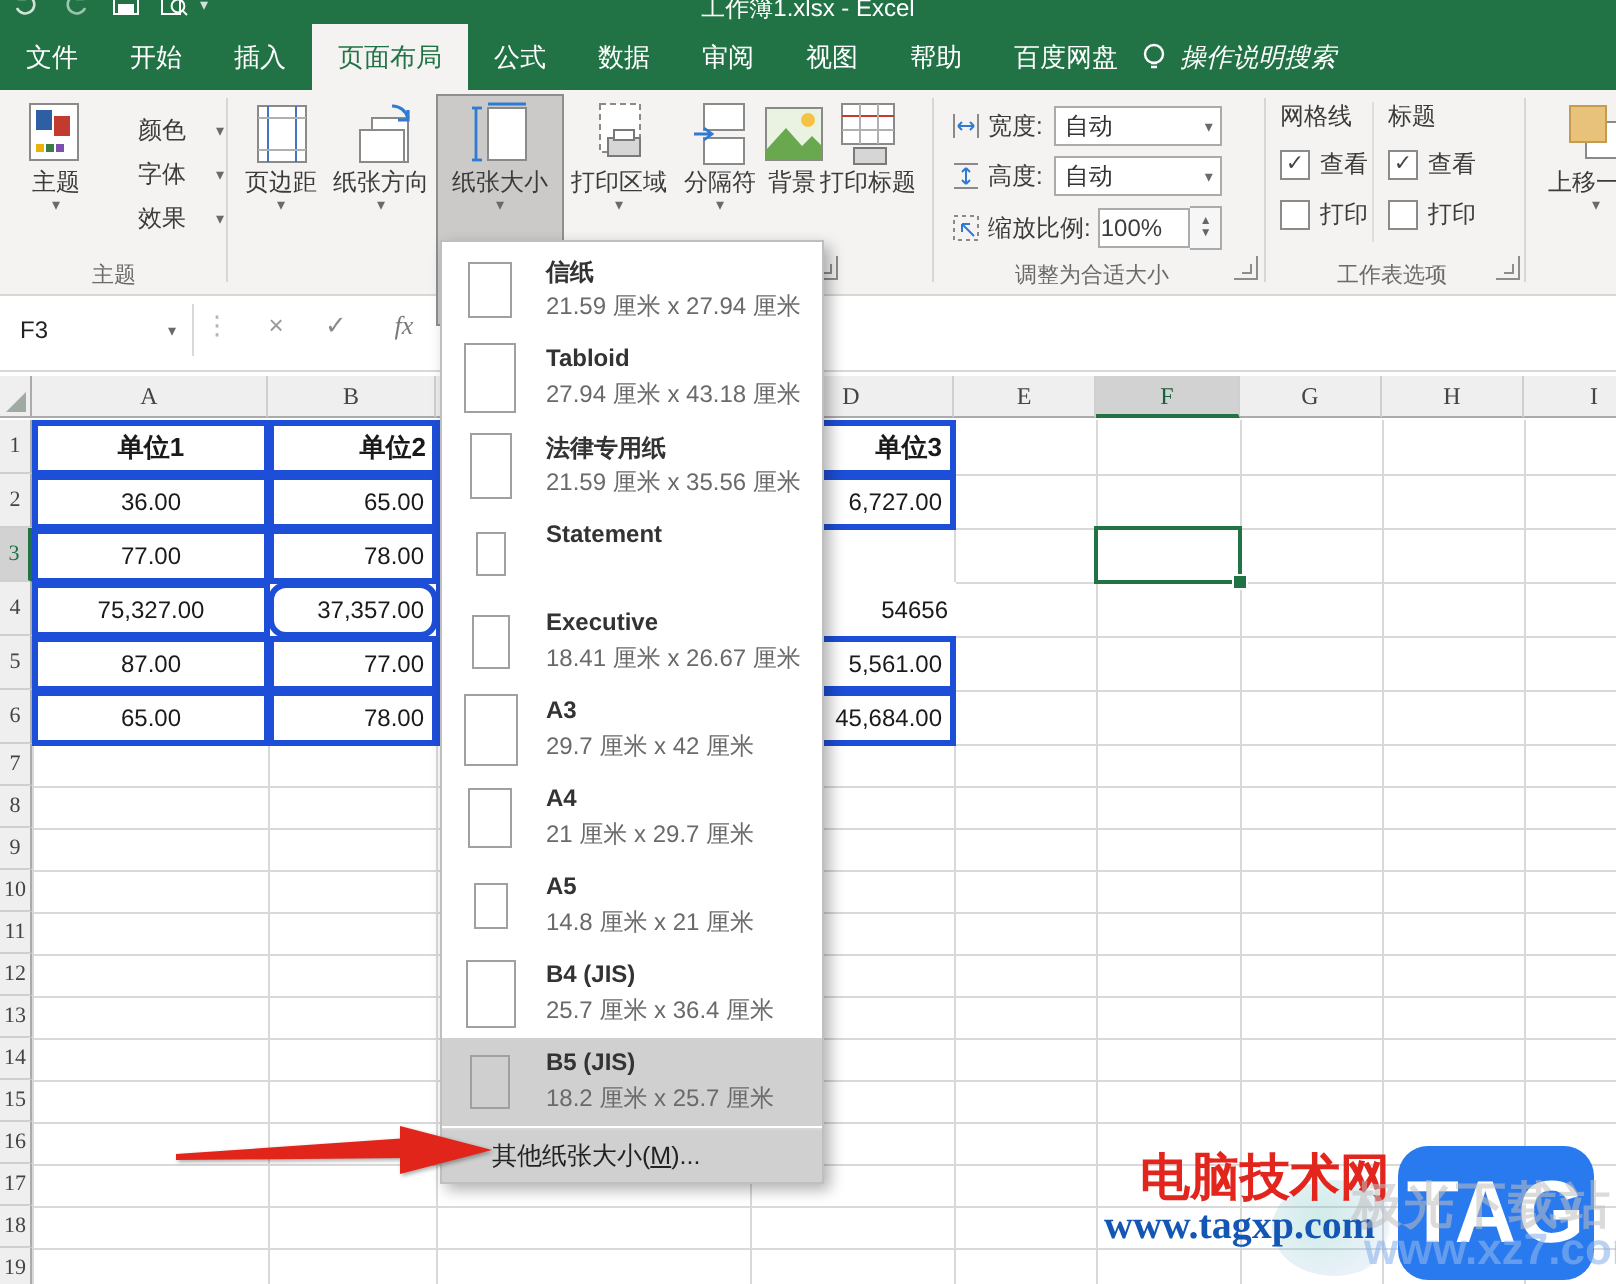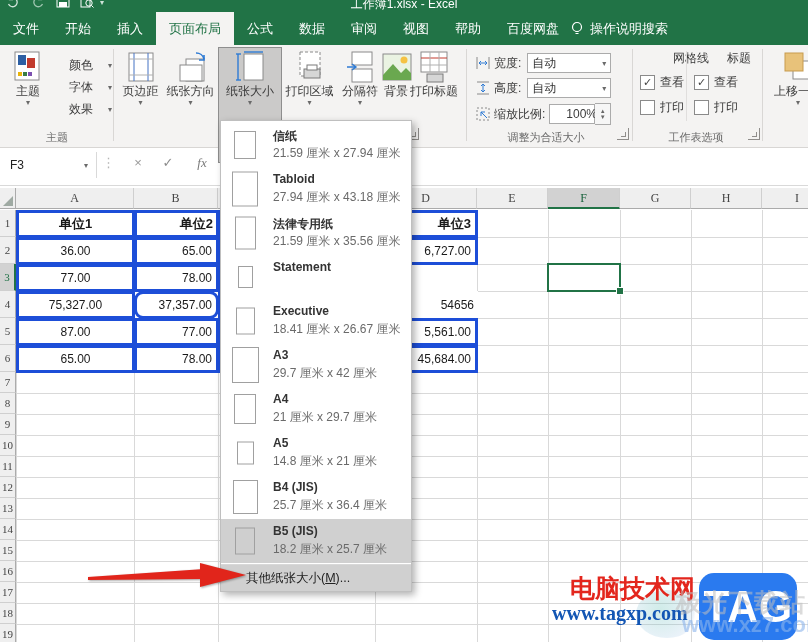--- a/index.html
+++ b/index.html
@@ -8,43 +8,43 @@
   .abs{position:absolute;}
   
   .titlebar{left:0;top:0;width:808px;height:12px;background:#217346;overflow:hidden;z-index:5;}
   .qat-icon{position:absolute;top:-6px;color:#cfe3d8;}
   .win-title{position:absolute;top:-4px;left:0;width:100%;text-align:center;color:#fff;font-size:12px;}
   
   .menubar{left:0;top:12px;width:808px;height:33px;background:#217346;z-index:5;}
   .tabs{position:absolute;left:0;top:0;height:33px;display:flex;align-items:stretch;}
   .tab{color:#fff;font-size:13px;padding:0 13px;display:flex;align-items:center;white-space:nowrap;}
   .tab.active{background:#f4f3f2;color:#217346;}
-  .tellme{position:absolute;left:570px;top:0;height:33px;display:flex;align-items:center;color:#fff;font-size:13px;gap:6px;}
+  .tellme{position:absolute;left:570px;top:0;height:33px;display:flex;align-items:center;color:#fff;font-size:13px;gap:6px;font-style:italic;}
   
   .ribbon{left:0;top:45px;width:808px;height:102px;background:#f4f3f2;border-bottom:1px solid #d8d6d4;z-index:5;}
   .vsep{position:absolute;top:4px;height:92px;width:1px;background:#d9d7d5;}
   .grouplabel{position:absolute;top:85px;height:14px;font-size:11px;color:#6a6a6a;text-align:center;}
   .launcher{position:absolute;top:83px;width:11px;height:11px;border-right:1px solid #8f8d8b;border-bottom:1px solid #8f8d8b;}
   .launcher:before{content:"";position:absolute;right:2px;bottom:2px;width:4px;height:4px;border-right:1px solid #8f8d8b;border-bottom:1px solid #8f8d8b;}
   .bigbtn{position:absolute;top:3px;height:74px;text-align:center;cursor:default;}
   .bigbtn .bicon{margin:3px auto 1px auto;width:30px;height:32px;position:relative;}
   .bigbtn .blabel{font-size:12px;color:#3b3b3b;line-height:14px;white-space:nowrap;}
   .bigbtn .bchev{font-size:8px;color:#6a6a6a;line-height:9px;}
   .bigbtn.pressed{background:#cbcac9;border:1px solid #8e8e8e;top:2px;height:114px;}
   .smallbtn{position:absolute;left:54px;width:58px;height:20px;display:flex;align-items:center;gap:15px;font-size:12px;color:#3b3b3b;white-space:nowrap;}
   .schev{font-size:8px;color:#6a6a6a;}
   .fieldrow{position:absolute;display:flex;align-items:center;gap:4px;font-size:12px;color:#3b3b3b;white-space:nowrap;}
   .combo{width:84px;height:20px;background:#fff;border:1px solid #ababab;display:flex;align-items:center;justify-content:space-between;padding:0 4px;box-sizing:border-box;}
   .combo .cv{font-size:12px;color:#333;}
   .combo .ca{font-size:8px;color:#6a6a6a;}
-  .spinbox{width:46px;height:20px;background:#fff;border:1px solid #ababab;display:flex;align-items:center;padding:0 16px;box-sizing:border-box;}
+  .spinbox{width:46px;height:20px;background:#fff;border:1px solid #ababab;display:flex;align-items:center;padding:0 0;box-sizing:border-box;}
   .spinner{width:15px;height:20px;border:1px solid #ababab;border-left:none;display:flex;flex-direction:column;align-items:center;justify-content:center;font-size:6px;color:#666;line-height:6px;background:#f6f6f6;}
   .chkrow{position:absolute;display:flex;align-items:center;gap:5px;font-size:12px;color:#3b3b3b;}
   .chk{width:13px;height:13px;border:1px solid #8a8a8a;background:#fff;font-size:11px;line-height:12px;text-align:center;color:#444;}
-  .colsub{position:absolute;top:5px;font-size:12px;color:#3b3b3b;margin-left:33px;}
+  .colsub{position:absolute;top:5px;font-size:12px;color:#3b3b3b;}
   
   .formulabar{left:0;top:147px;width:808px;height:38px;background:#fff;border-bottom:1px solid #d9d9d9;z-index:4;}
   .namebox{position:absolute;left:0;top:5px;width:96px;height:26px;background:#fff;display:flex;align-items:center;}
   .namebox .nv{padding-left:10px;font-size:12px;color:#222;flex:1;}
   .namebox .na{font-size:8px;color:#6a6a6a;padding-right:8px;}
   .fbsep{position:absolute;left:96px;top:5px;width:1px;height:26px;background:#d9d9d9;}
   .fbdots{position:absolute;left:102px;top:8px;color:#b5b5b5;font-size:13px;}
   .fbbtn{position:absolute;top:8px;width:20px;text-align:center;color:#9a9a9a;font-size:13px;}
   .fbfx{font-family:"Liberation Serif",serif;font-style:italic;color:#7a7a7a;font-size:13px;}
   

